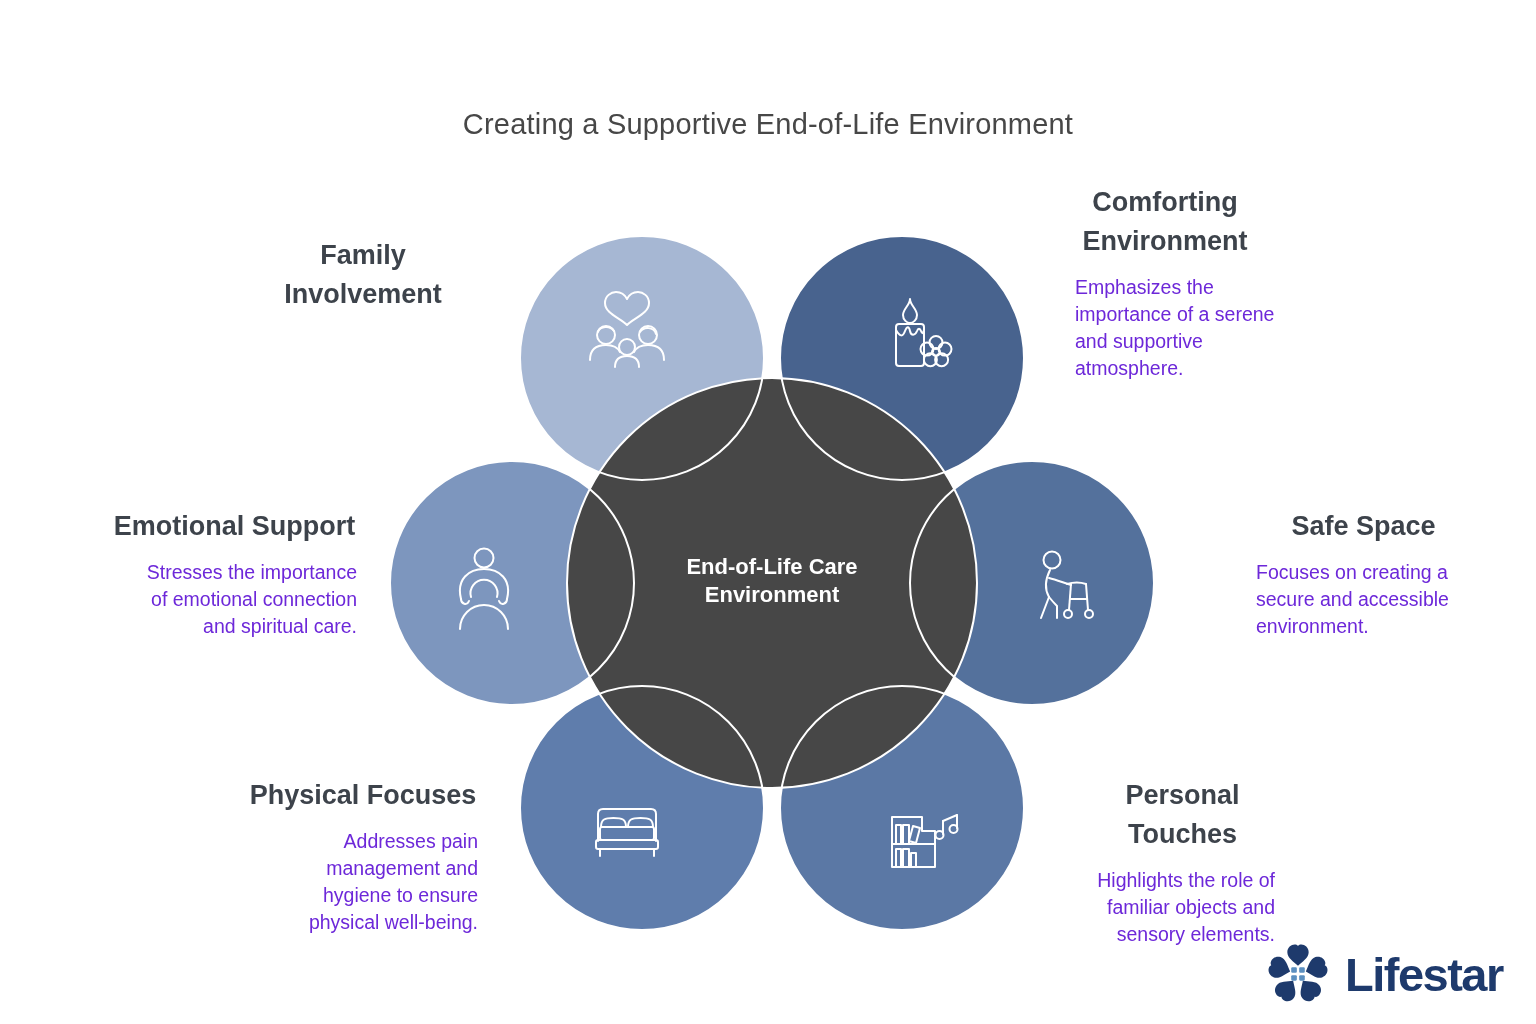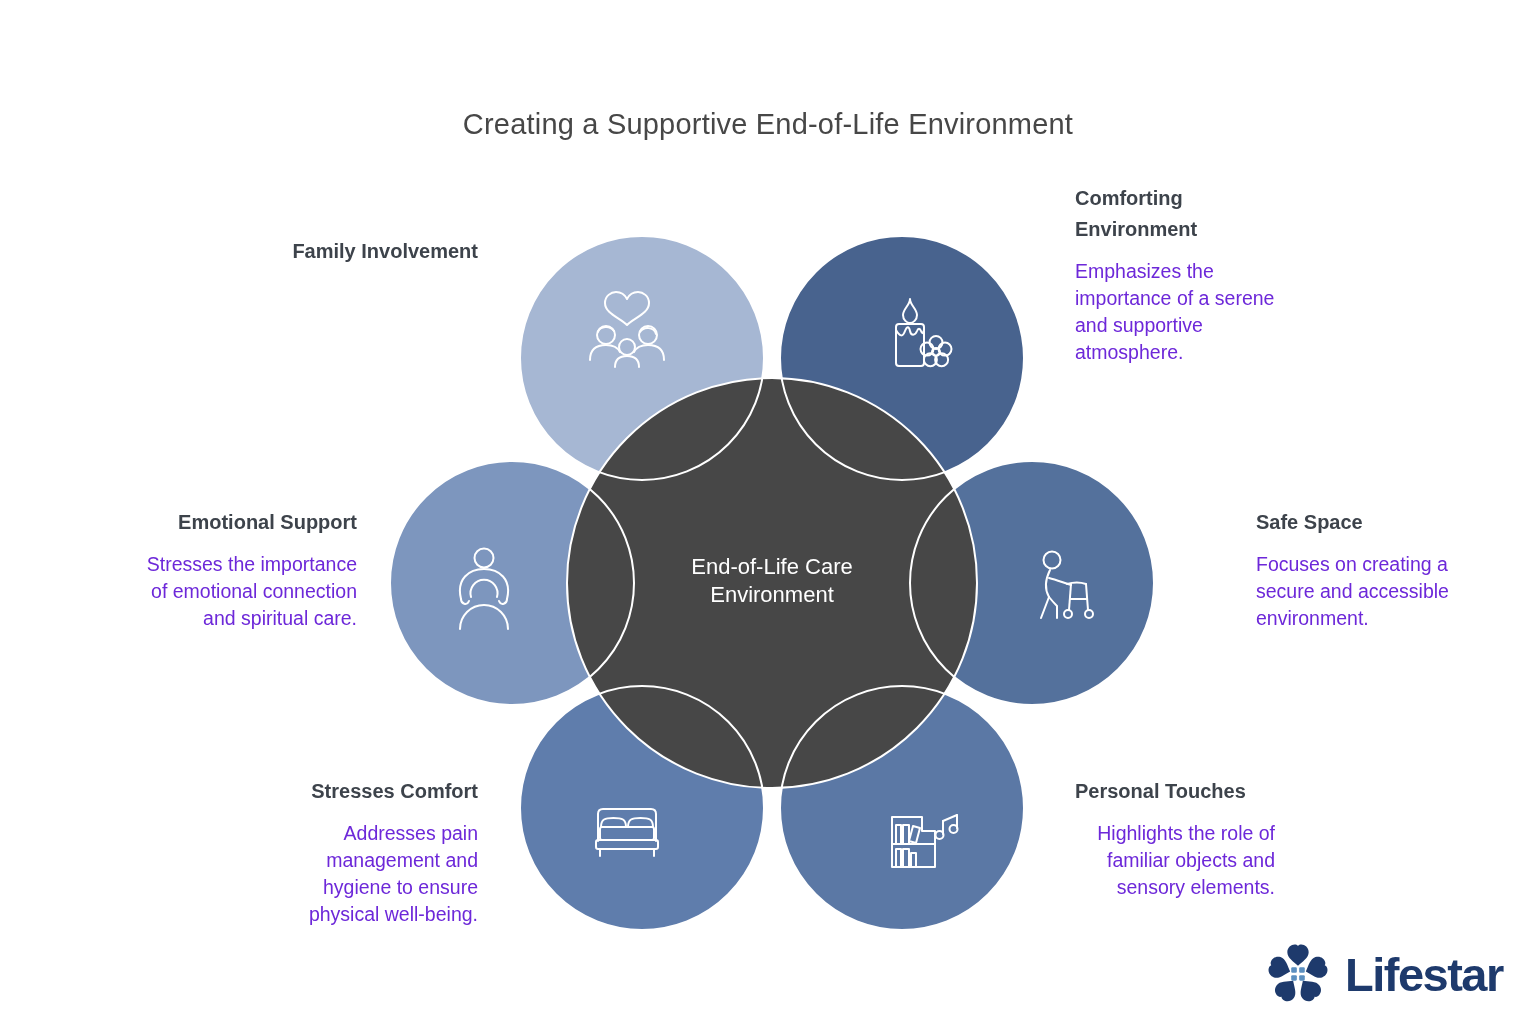--- a/index.html
+++ b/index.html
@@ -7,24 +7,24 @@
     position:relative;width:1536px;height:1024px;background:#ffffff;overflow:hidden;
     font-family:"Liberation Sans", sans-serif;
   }
   .page-title{
     position:absolute;left:0;right:0;top:108px;margin:0;
     text-align:center;font-size:29px;font-weight:normal;color:#474747;letter-spacing:.2px;
   }
   .diagram-svg{position:absolute;left:0;top:0;}
   .center-label{
     position:absolute;left:652px;top:553px;width:240px;
-    text-align:center;font-size:22px;font-weight:normal;color:#ffffff;line-height:28px;
+    text-align:center;font-size:22px;font-weight:bold;color:#ffffff;line-height:28px;
   }
   .side-block{position:absolute;}
-  .side-block h2{margin:0 0 13px 0;font-size:20px;line-height:31px;font-weight:bold;color:#3d434b;}
+  .side-block h2{margin:0 0 13px 0;font-size:27px;line-height:39px;font-weight:bold;color:#3d434b;text-align:center;}
   .side-block p{margin:0;font-size:19.5px;line-height:27px;color:#6d28d9;}
   .align-right{text-align:right;}
   .align-right p{margin-left:auto;}
   #blk-family{right:1058px;top:236px;width:230px;}
   #blk-comforting{left:1075px;top:183px;width:235px;}
   #blk-comforting h2{max-width:180px;}
   #blk-comforting p{max-width:215px;}
   #blk-emotional{right:1179px;top:507px;width:245px;}
   #blk-emotional p{max-width:225px;}
   #blk-safe{left:1256px;top:507px;width:215px;}
@@ -158,21 +158,21 @@
     <h2>Emotional Support</h2>
     <p>Stresses the importance of emotional connection and spiritual care.</p>
   </div>
 
   <div class="side-block" id="blk-safe">
     <h2>Safe Space</h2>
     <p>Focuses on creating a secure and accessible environment.</p>
   </div>
 
   <div class="side-block align-right" id="blk-physical">
-    <h2>Stresses Comfort</h2>
+    <h2>Physical Focuses</h2>
     <p>Addresses pain management and hygiene to ensure physical well-being.</p>
   </div>
 
   <div class="side-block" id="blk-personal">
     <h2>Personal Touches</h2>
     <p>Highlights the role of familiar objects and sensory elements.</p>
   </div>
 
   <div class="logo">
     <svg width="64" height="64" viewBox="-33 -33 66 66">

